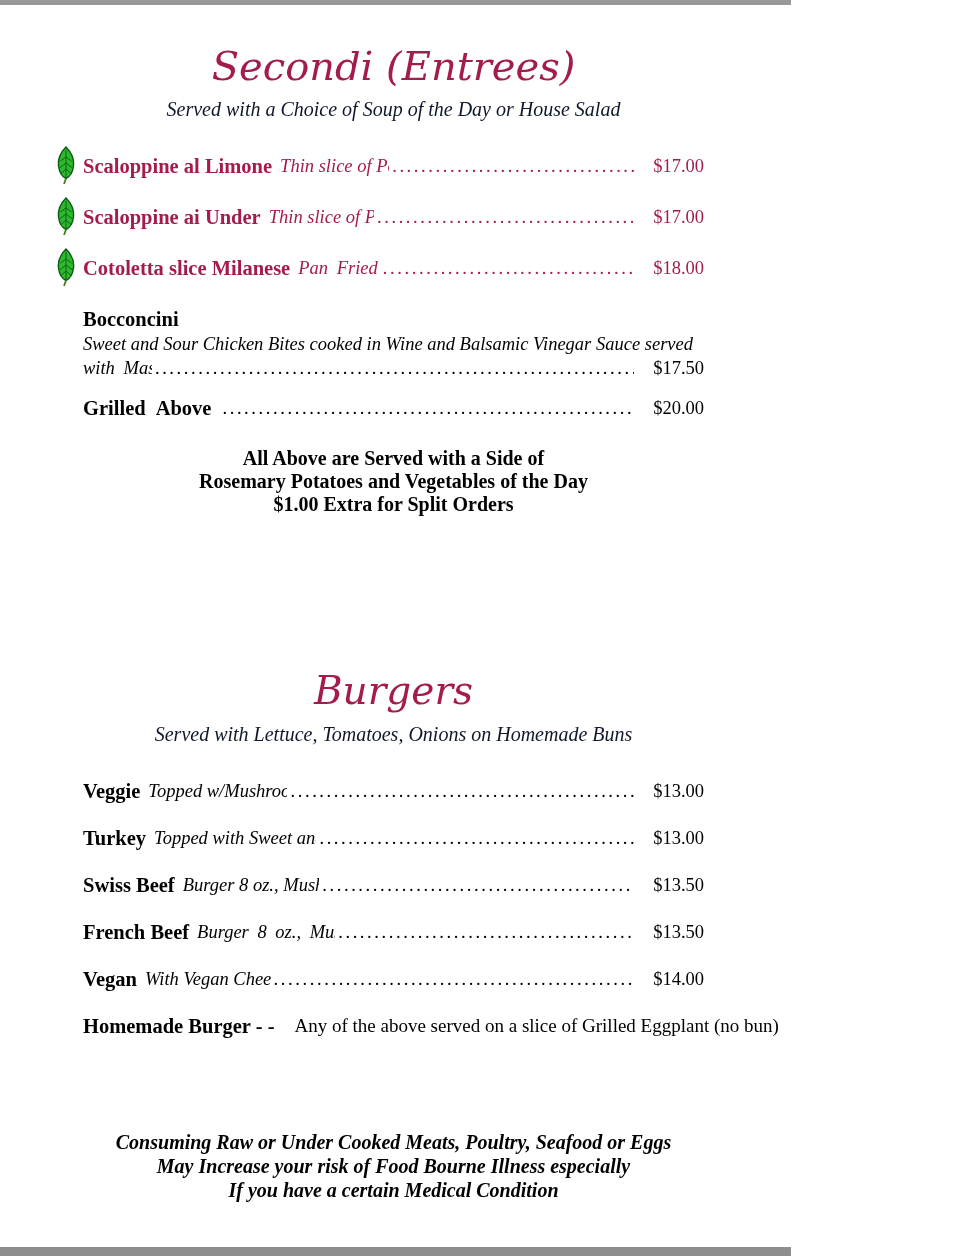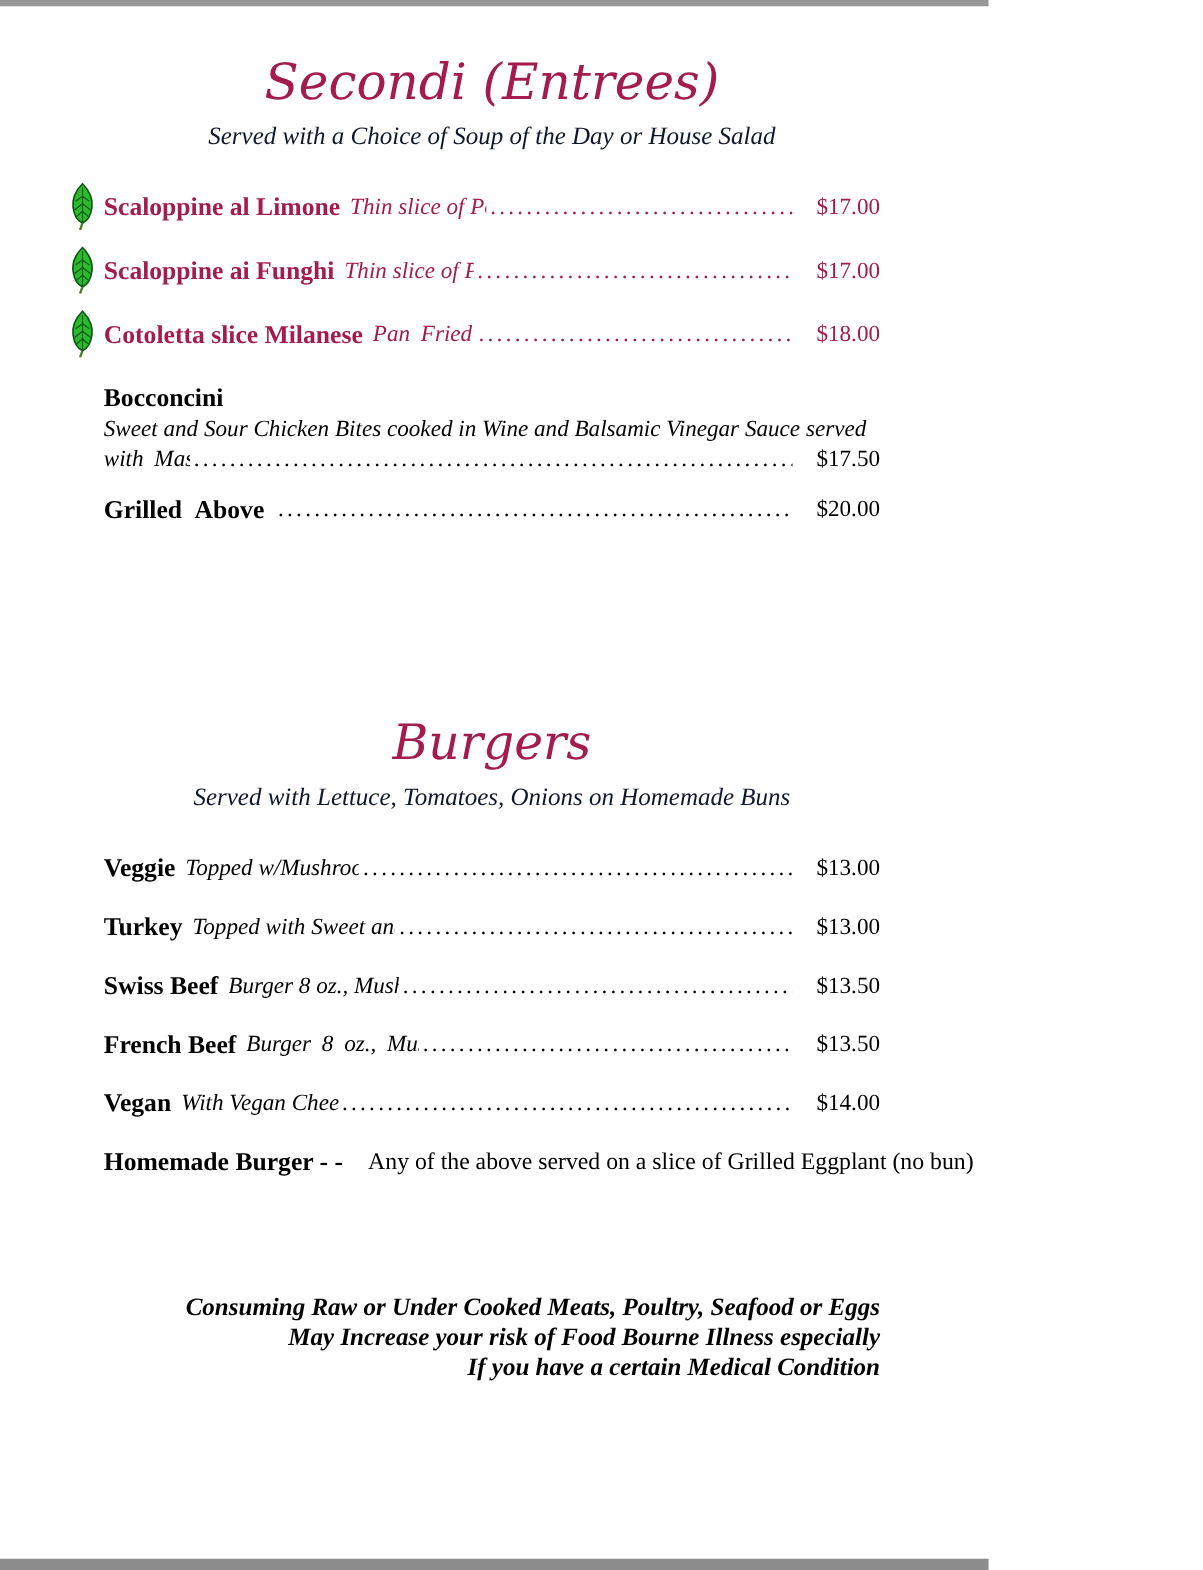--- a/index.html
+++ b/index.html
@@ -40,21 +40,21 @@
 
   .mi-block { margin-bottom:16px; line-height:24px; }
   .mi-block .line1 { font-size:18.5px; }
   .mi-block .line1 .nm { margin-right:6px; }
   .mi-block .line2 { display:flex; align-items:baseline; }
 
   .leaf { position:absolute; left:-28px; top:-8px; width:22px; height:38px; flex:0 0 auto; }
   .leaf svg { display:block; width:100%; height:100%; }
 
   .note { margin-top:26px; text-align:center; font-weight:bold; font-size:20px; line-height:23px; }
-  .disclaimer { margin-top:92px; text-align:right; font-weight:bold; font-style:italic; font-size:20px; line-height:24px; }
+  .disclaimer { margin-top:92px; text-align:center; font-weight:bold; font-style:italic; font-size:20px; line-height:24px; }
 </style>
 </head>
 <body>
 
 <div class="page">
   <div class="bar-top"></div>
   <div class="edge-right"></div>
 
   <div class="content">
 
@@ -78,21 +78,21 @@
       </div>
 
       <div class="mi red">
         <span class="leaf">
           <svg viewBox="0 0 22 38" xmlns="http://www.w3.org/2000/svg">
             <path d="M11 1 C16 6 19.5 12 18.5 20 C17.5 27.5 14.5 31 11 32.5 C7.5 31 4.5 27.5 3.5 20 C2.5 12 6 6 11 1 Z" fill="#2db82d" stroke="#0a5c14" stroke-width="1.4"></path>
             <path d="M11 4 L11 32 M11 11 L5.5 15 M11 11 L16.5 15 M11 17 L4.5 22 M11 17 L17.5 22 M11 23 L6 27.5 M11 23 L16 27.5" stroke="#0a5c14" stroke-width="0.9" fill="none"></path>
             <path d="M11 32.5 L9 38" stroke="#4a7a22" stroke-width="1.8" fill="none"></path>
           </svg>
         </span>
-        <span class="nm">Scaloppine ai Funghi</span>
+        <span class="nm">Scaloppine ai Under</span>
         <span class="ds">Thin slice of Pork Loin cooked with Mushrooms and Cream Sauce</span>
         <span class="leader"></span>
         <span class="pr">$17.00</span>
       </div>
 
       <div class="mi red">
         <span class="leaf">
           <svg viewBox="0 0 22 38" xmlns="http://www.w3.org/2000/svg">
             <path d="M11 1 C16 6 19.5 12 18.5 20 C17.5 27.5 14.5 31 11 32.5 C7.5 31 4.5 27.5 3.5 20 C2.5 12 6 6 11 1 Z" fill="#2db82d" stroke="#0a5c14" stroke-width="1.4"></path>
             <path d="M11 4 L11 32 M11 11 L5.5 15 M11 11 L16.5 15 M11 17 L4.5 22 M11 17 L17.5 22 M11 23 L6 27.5 M11 23 L16 27.5" stroke="#0a5c14" stroke-width="0.9" fill="none"></path>
@@ -117,20 +117,25 @@
         </div>
       </div>
 
       <div class="mi">
         <span class="nm sp2">Grilled Above</span>
         <span class="leader"></span>
         <span class="pr">$20.00</span>
       </div>
     </div>
 
+    <div class="note">
+      <div>All Above are Served with a Side of</div>
+      <div>Rosemary Potatoes and Vegetables of the Day</div>
+      <div>$1.00 Extra for Split Orders</div>
+    </div>
 
     <div class="h1 h1-burgers">Burgers</div>
     <div class="sub">Served with Lettuce, Tomatoes, Onions on Homemade Buns</div>
 
     <div class="items burger-items">
 
       <div class="mi">
         <span class="nm">Veggie</span>
         <span class="ds">Topped w/Mushrooms, Provolone served with Rosemary Potatoes</span>
         <span class="leader"></span>

